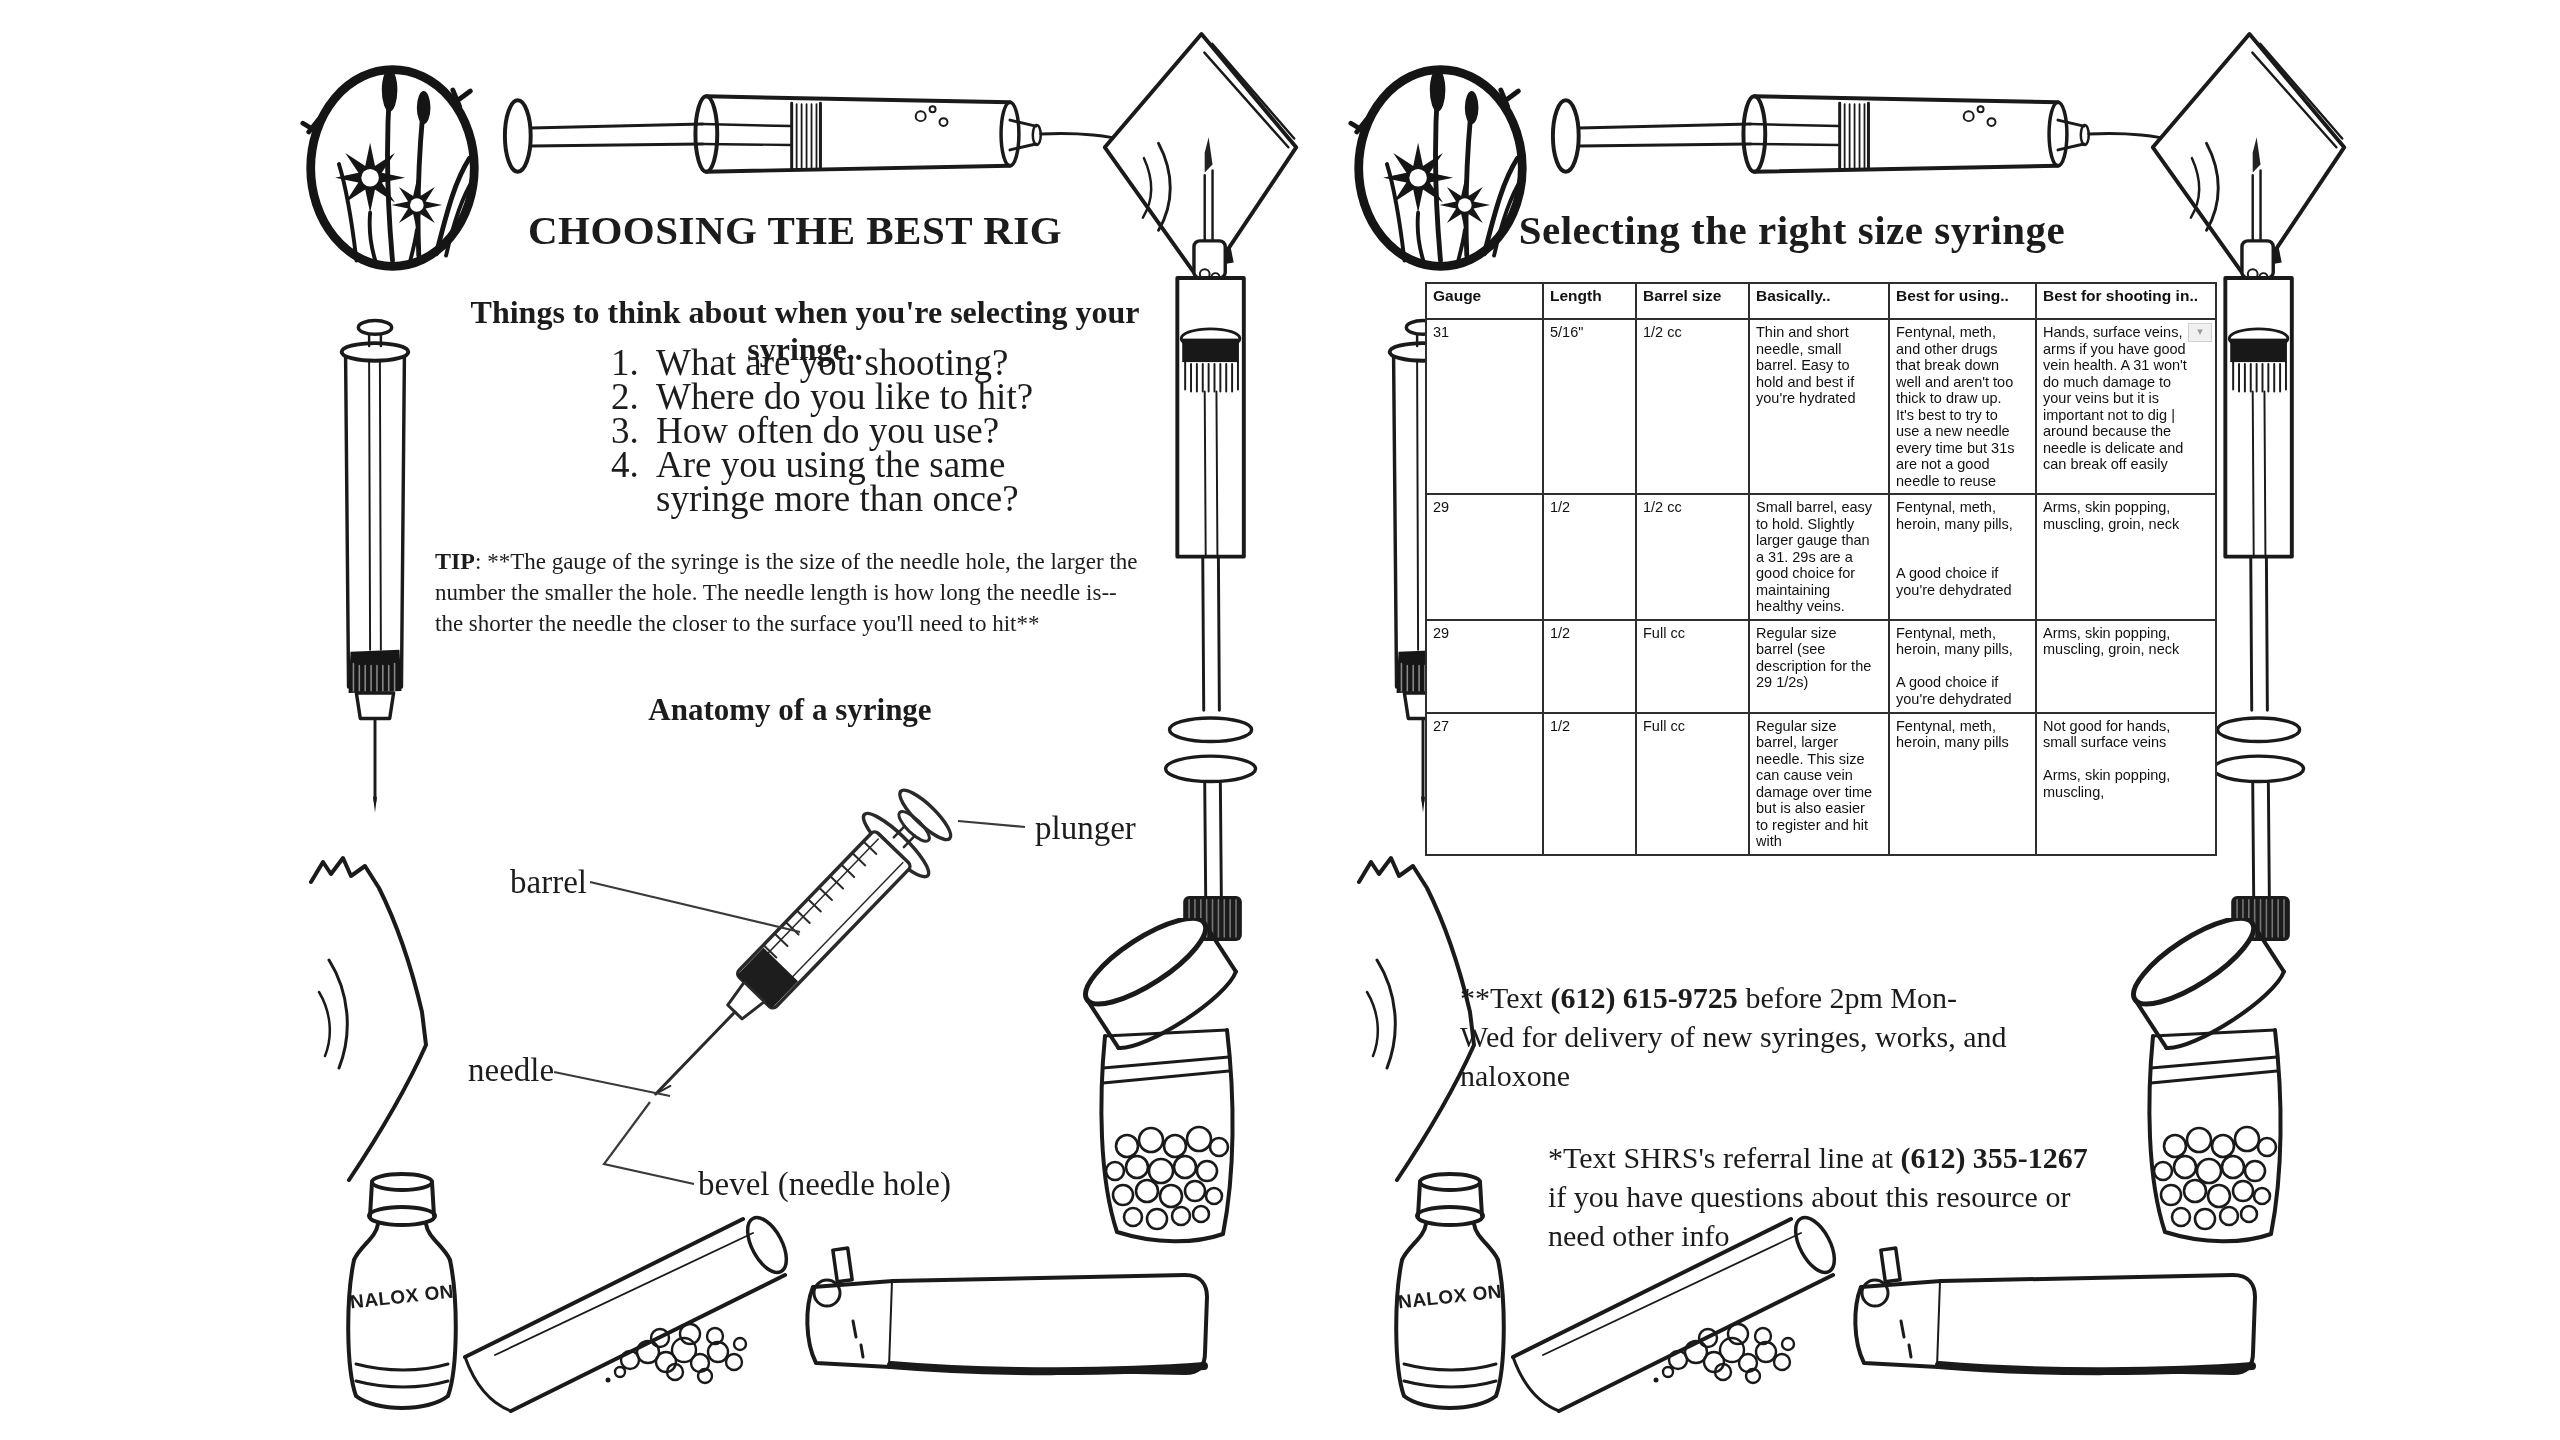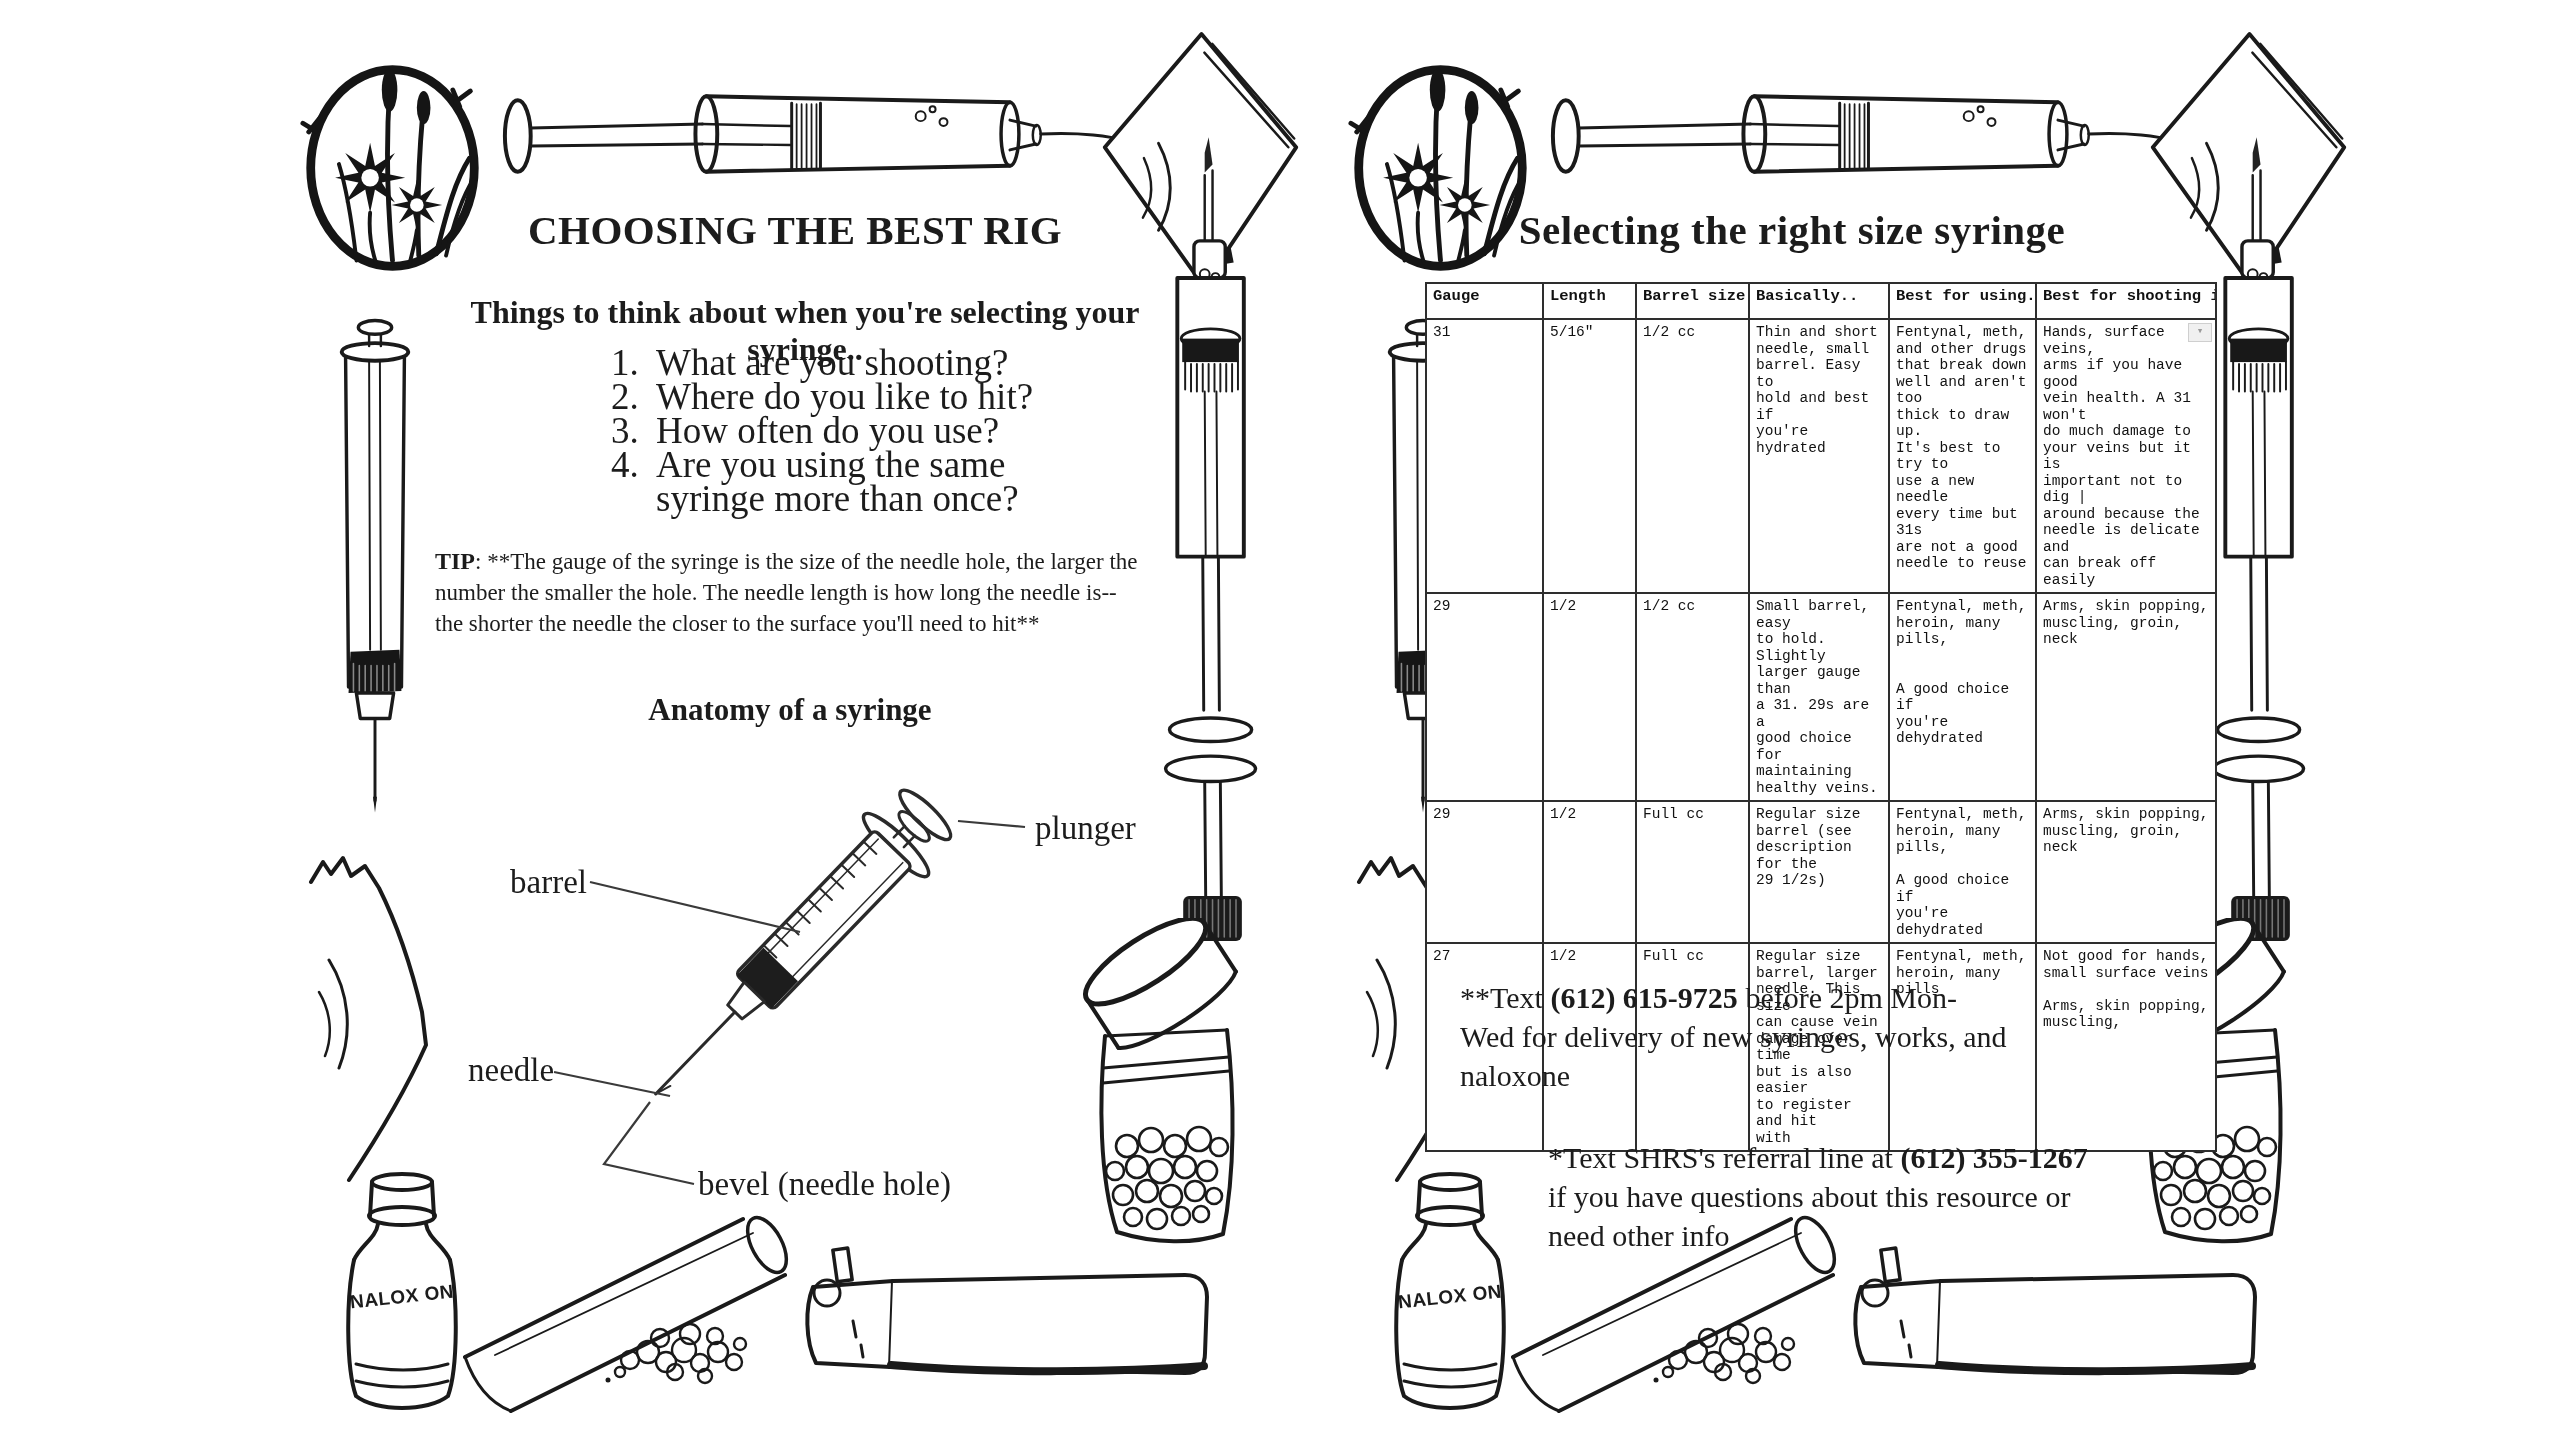--- a/index.html
+++ b/index.html
@@ -13,21 +13,21 @@
   .qlist ol{margin:0;padding-left:48px;}
   .qlist li{padding-left:8px;white-space:pre-line;}
   .tip{font-size:23px;line-height:31px;white-space:pre-line;width:820px;}
   .tip b{font-size:24px;}
   .anat-h{font-weight:bold;font-size:31px;text-align:center;}
   .anat-label{font-size:33px;}
   .footer{font-size:30px;line-height:39px;white-space:pre-line;margin:0;width:780px;}
   .vial-label{font-family:"Liberation Sans",sans-serif;font-weight:bold;font-size:19px;
               letter-spacing:.5px;transform:rotate(-6deg);text-align:center;width:128px;}
   .rig-table{position:absolute;left:1425px;top:282px;width:790px;z-index:2;border-collapse:collapse;
-             background:#fff;font-family:Liberation Mono, monospace;font-size:14.5px;
+             background:#fff;font-family:Liberation Sans, sans-serif;font-size:14.5px;
              line-height:16.5px;color:#111;table-layout:fixed;}
   .rig-table th,.rig-table td{border:2px solid #2e2e2e;vertical-align:top;text-align:left;
              padding:4px 6px;white-space:pre-line;overflow:hidden;}
   .rig-table th{font-size:15.5px;font-weight:bold;white-space:nowrap;height:26px;}
   .pos-rel{position:relative;}
   .cell-flag{position:absolute;top:3px;right:3px;width:22px;height:17px;background:#f0f0f0;
              border:1px solid #cfcfcf;color:#9a9a9a;font-size:11px;line-height:15px;
              text-align:center;cursor:pointer;}
 </style>
 </head>

